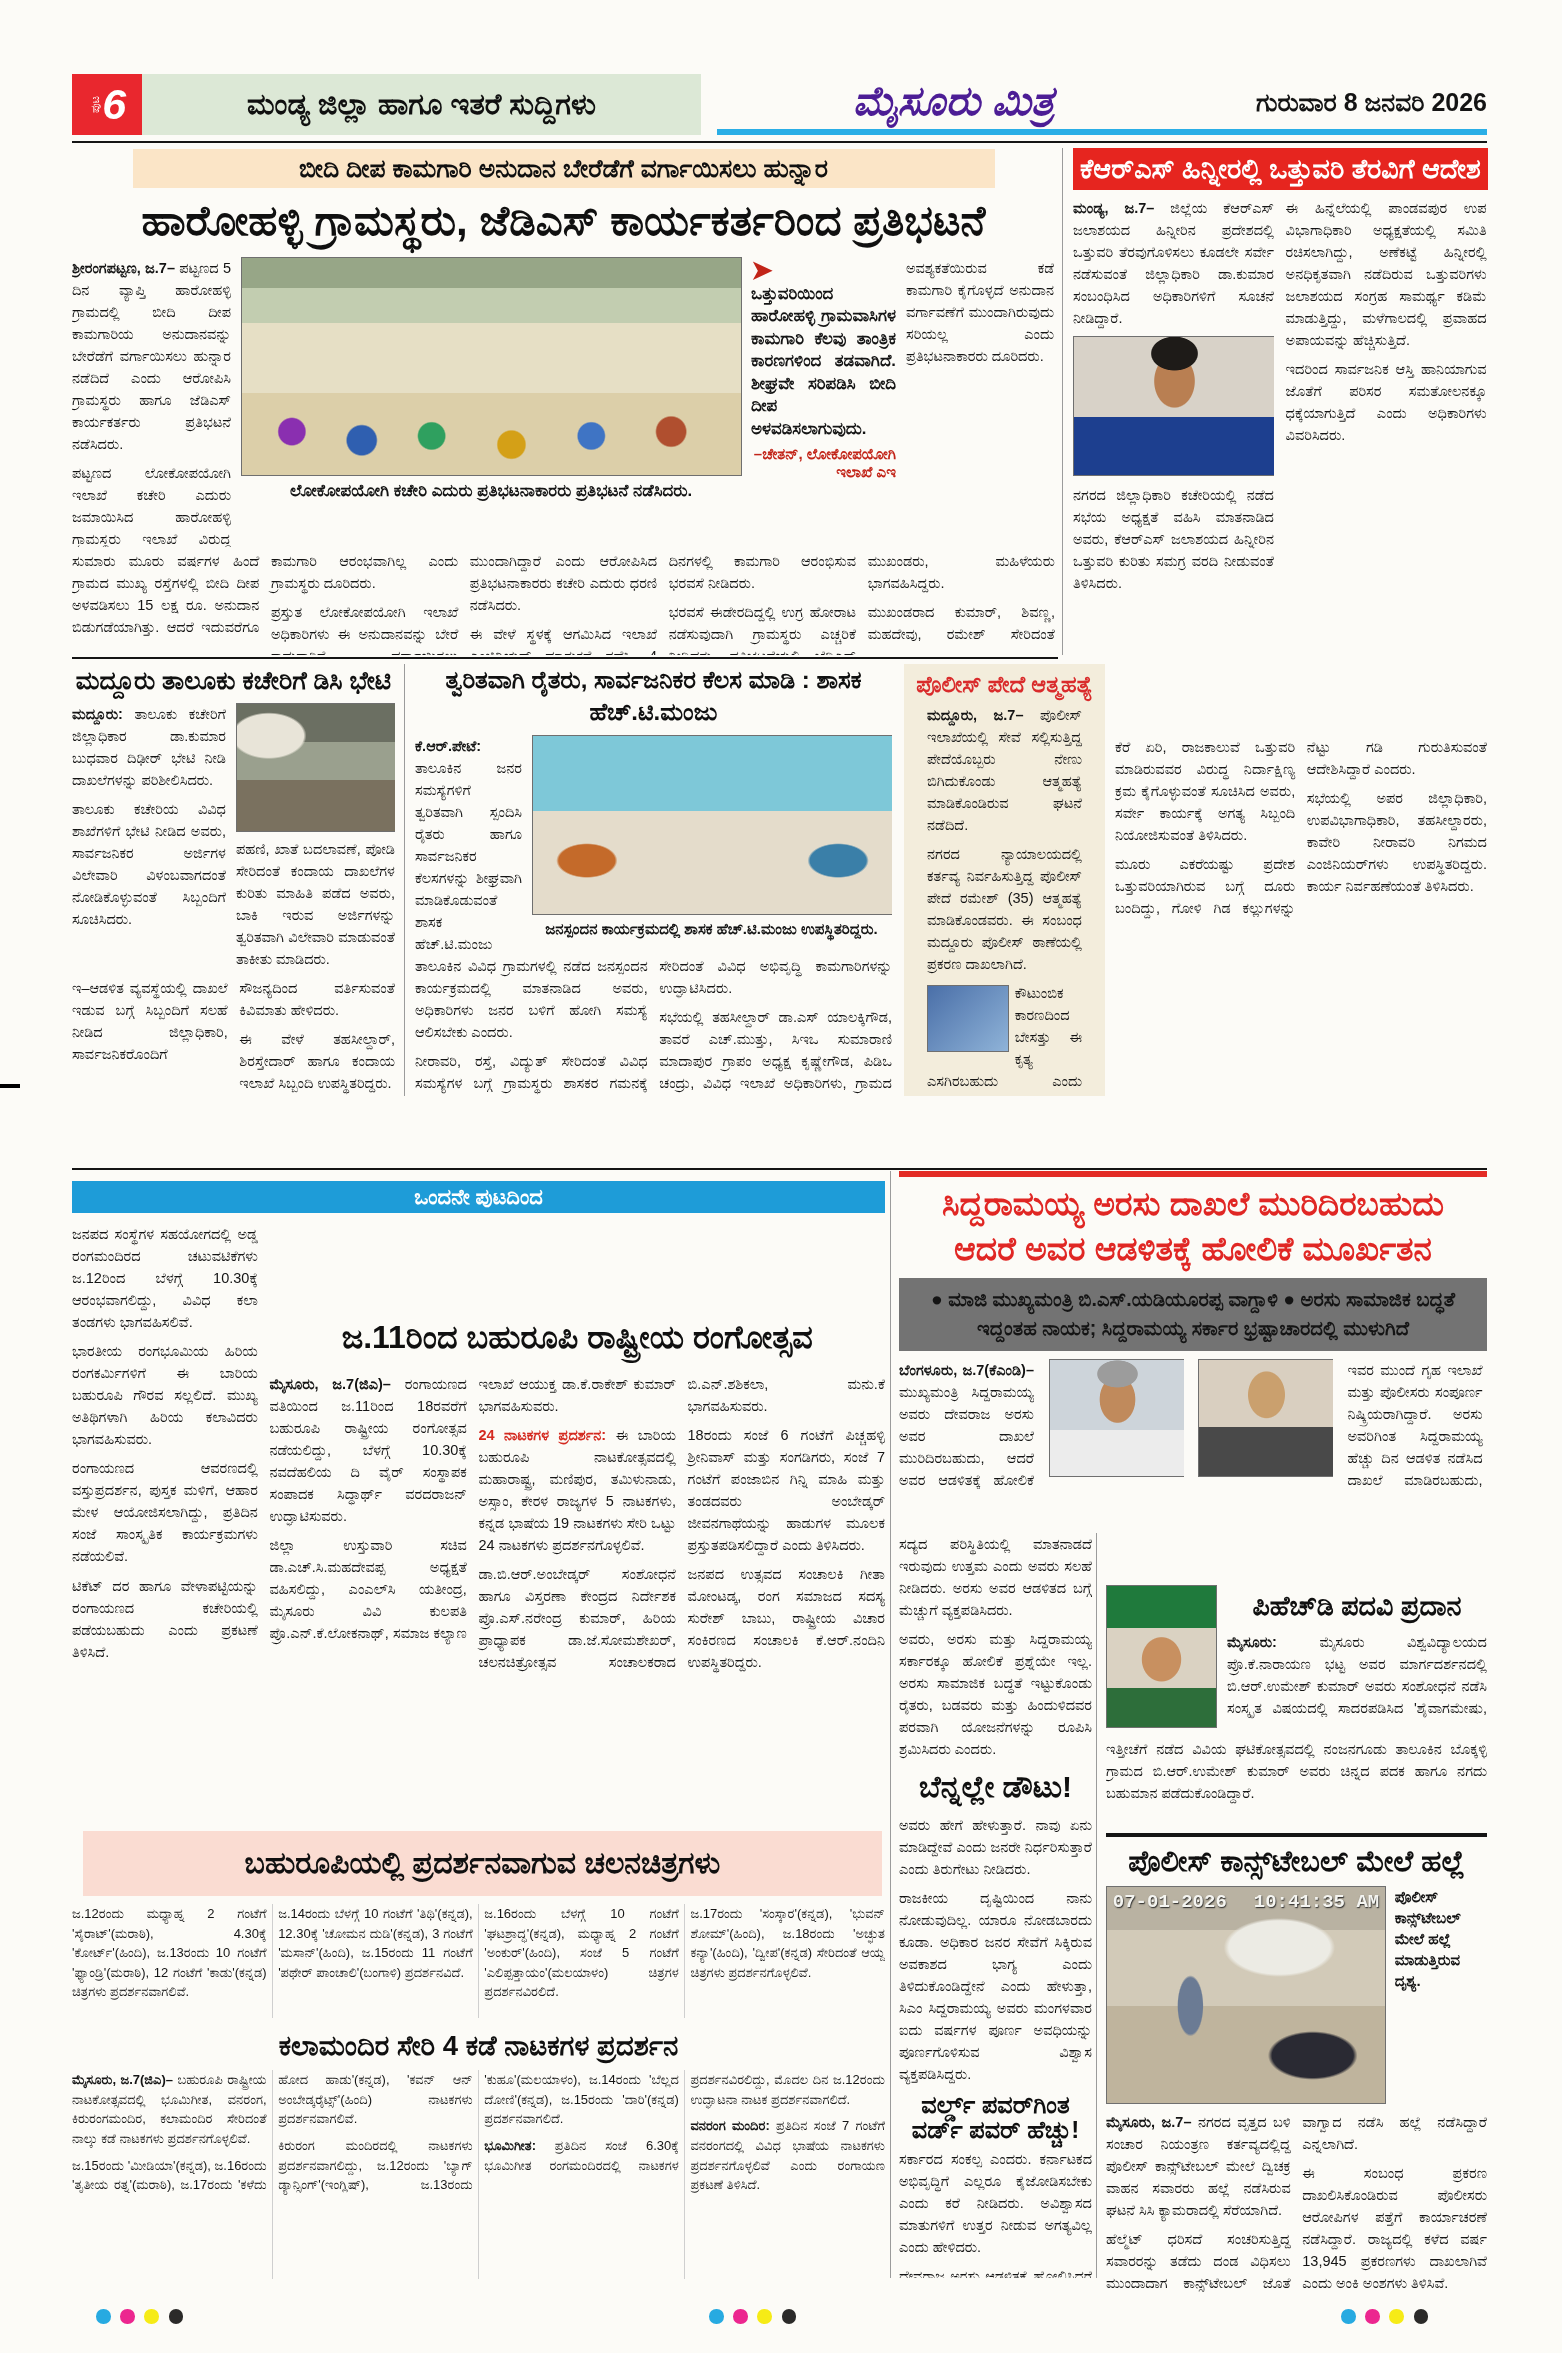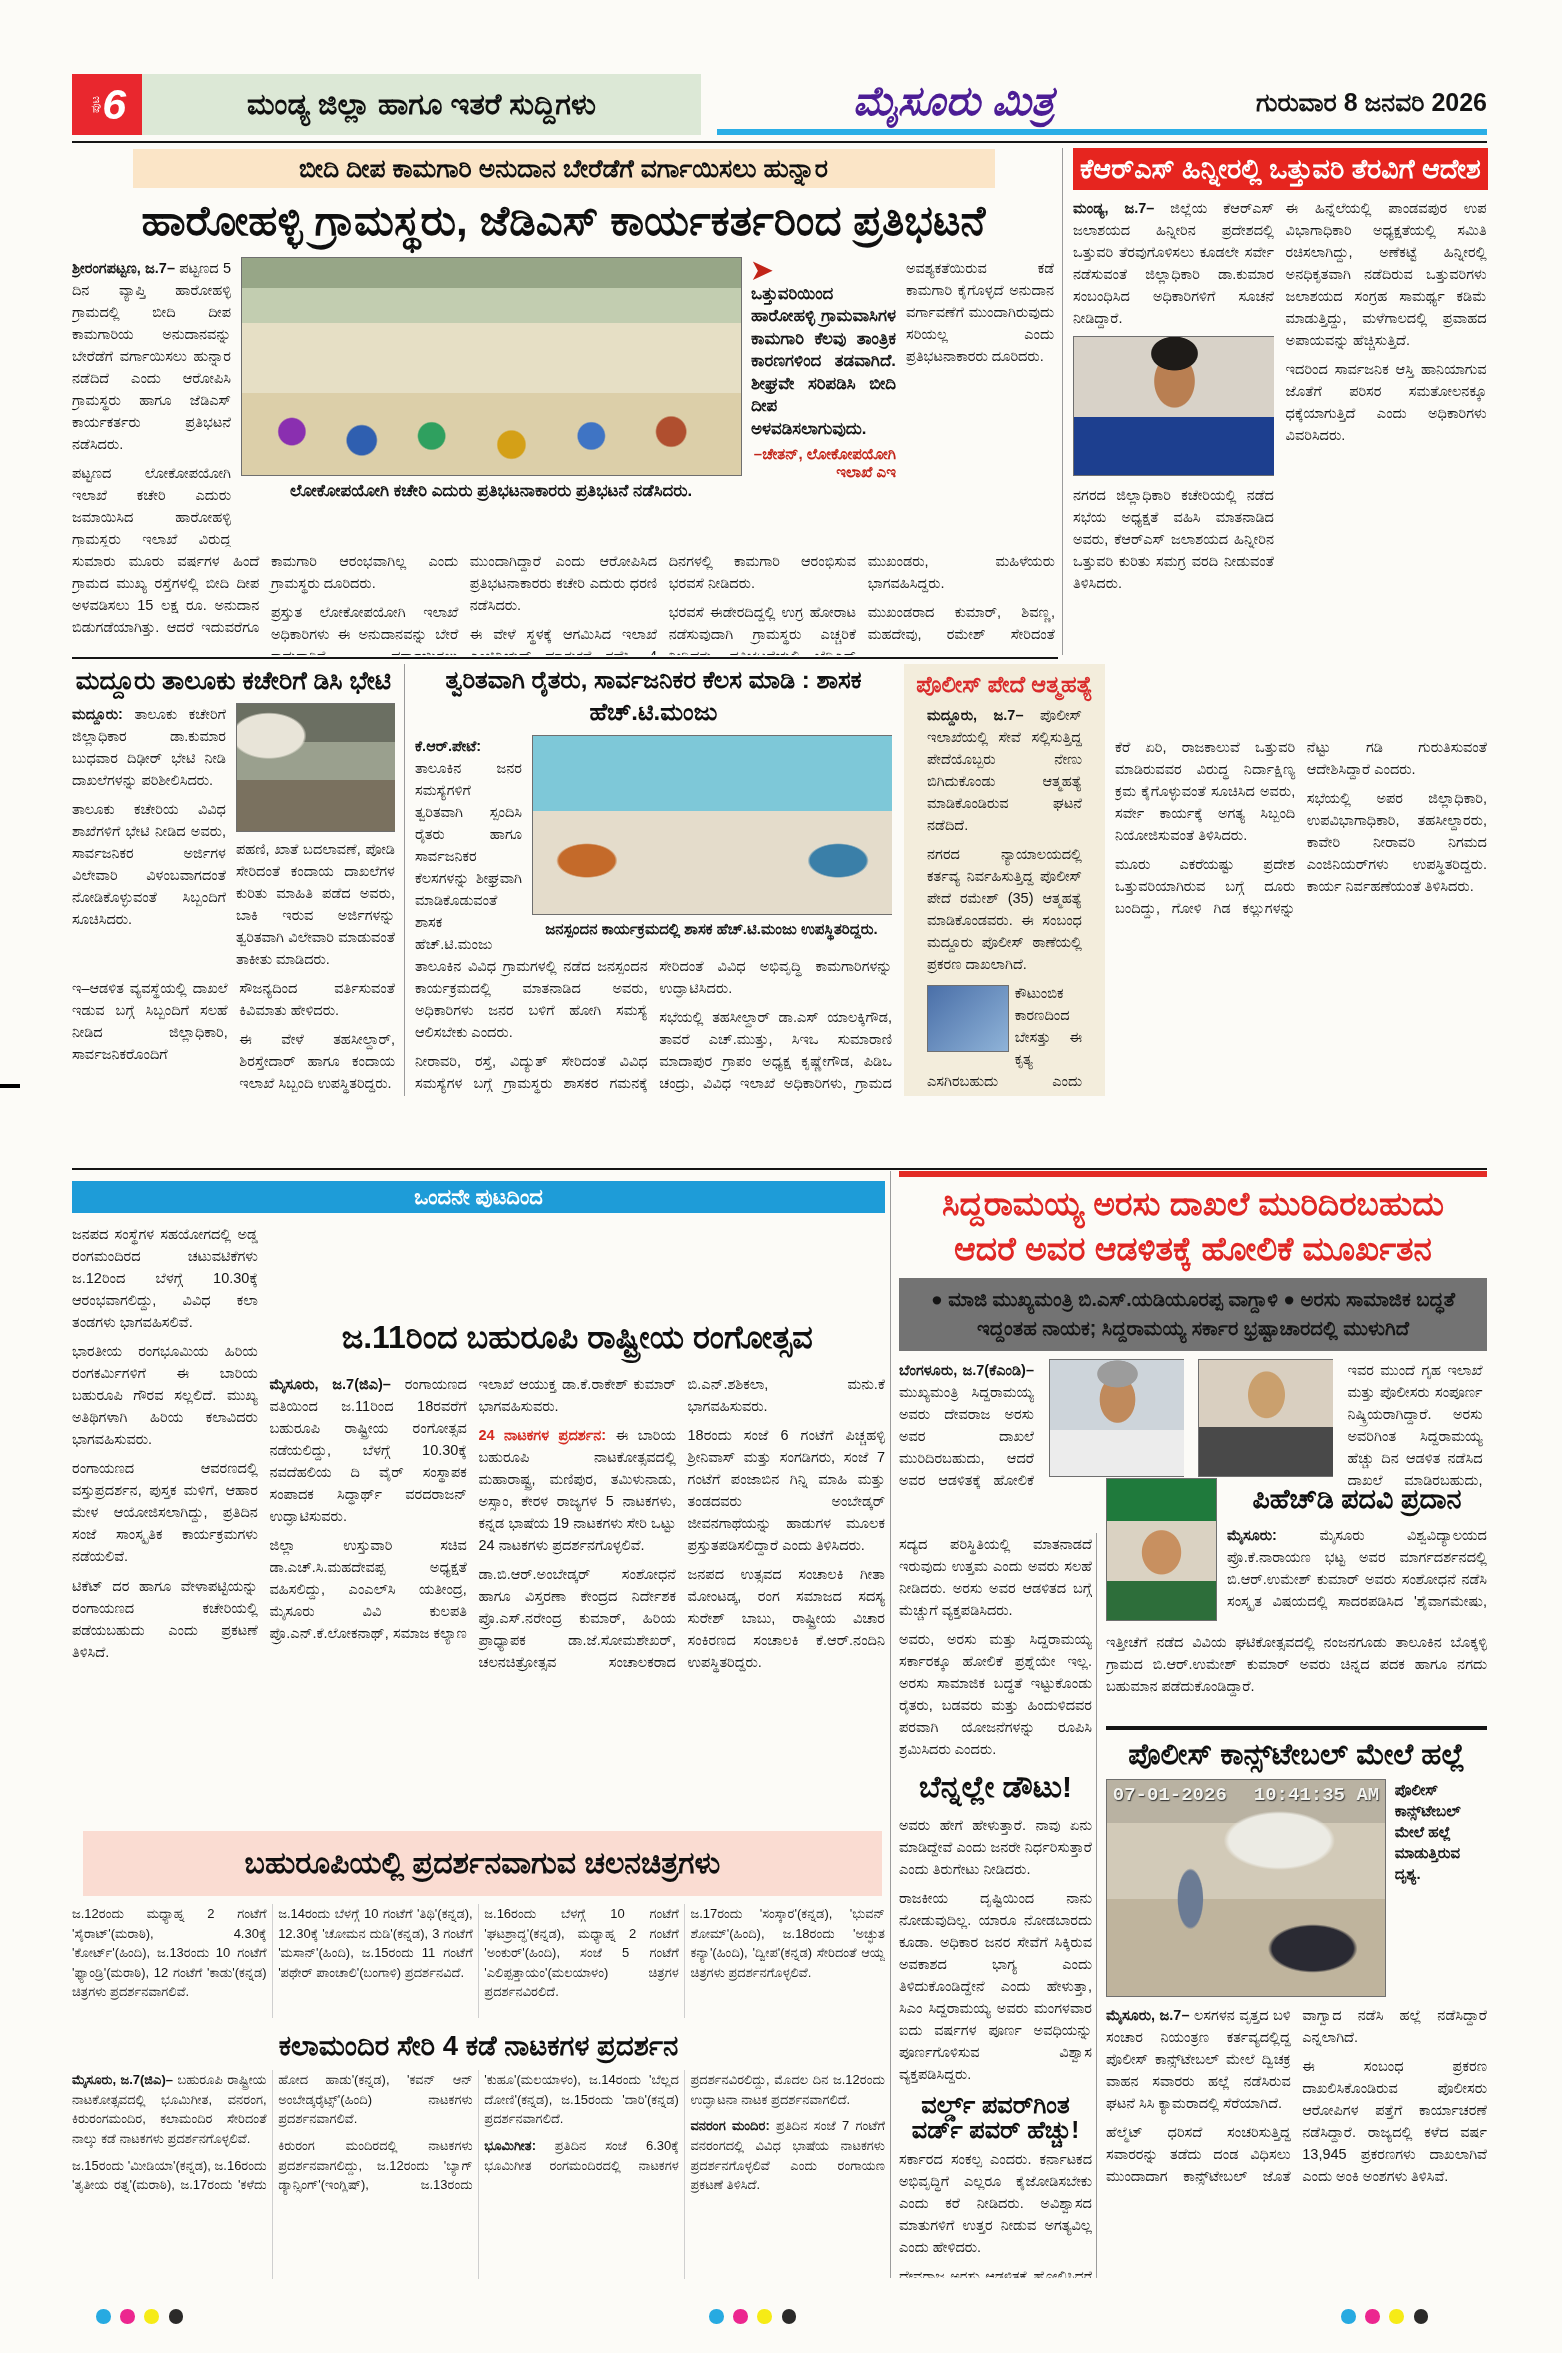--- a/index.html
+++ b/index.html
@@ -276,21 +276,21 @@
     <div class="hl" style="font-size:30px;line-height:39px;margin:7.2px 0;">ಬೆನ್ನಲ್ಲೇ ಡೌಟು!</div>
     <p>ಅವರು ಹೇಗೆ ಹೇಳುತ್ತಾರೆ. ನಾವು ಏನು ಮಾಡಿದ್ದೇವೆ ಎಂದು ಜನರೇ ನಿರ್ಧರಿಸುತ್ತಾರೆ ಎಂದು ತಿರುಗೇಟು ನೀಡಿದರು.</p>
     <p>ರಾಜಕೀಯ ದೃಷ್ಟಿಯಿಂದ ನಾನು ನೋಡುವುದಿಲ್ಲ. ಯಾರೂ ನೋಡಬಾರದು ಕೂಡಾ. ಅಧಿಕಾರ ಜನರ ಸೇವೆಗೆ ಸಿಕ್ಕಿರುವ ಅವಕಾಶದ ಭಾಗ್ಯ ಎಂದು ತಿಳಿದುಕೊಂಡಿದ್ದೇನೆ ಎಂದು ಹೇಳುತ್ತಾ, ಸಿಎಂ ಸಿದ್ದರಾಮಯ್ಯ ಅವರು ಮಂಗಳವಾರ ಐದು ವರ್ಷಗಳ ಪೂರ್ಣ ಅವಧಿಯನ್ನು ಪೂರ್ಣಗೊಳಿಸುವ ವಿಶ್ವಾಸ ವ್ಯಕ್ತಪಡಿಸಿದ್ದರು.</p>
     <div class="hl" style="font-size:24px;line-height:25px;margin:5.8px 0;">ವರ್ಲ್ಡ್ ಪವರ್‌ಗಿಂತ ವರ್ಡ್ ಪವರ್ ಹೆಚ್ಚು!</div>
     <p>ಸರ್ಕಾರದ ಸಂಕಲ್ಪ ಎಂದರು. ಕರ್ನಾಟಕದ ಅಭಿವೃದ್ಧಿಗೆ ಎಲ್ಲರೂ ಕೈಜೋಡಿಸಬೇಕು ಎಂದು ಕರೆ ನೀಡಿದರು. ಅವಿಶ್ವಾಸದ ಮಾತುಗಳಿಗೆ ಉತ್ತರ ನೀಡುವ ಅಗತ್ಯವಿಲ್ಲ ಎಂದು ಹೇಳಿದರು.</p>
     <p>ದೇವರಾಜ ಅರಸು ಆಡಳಿತಕ್ಕೆ ಹೋಲಿಸಿದರೆ ಈ ಸರ್ಕಾರದ ಸಾಧನೆ ಏನೂ ಇಲ್ಲ ಎಂದು ಯಡಿಯೂರಪ್ಪ ಹೇಳಿದರು.</p>
   </div>
 
   <div class="abs vrule" style="left:1096px;top:1533px;height:745px;"></div>
 
-  <div class="abs blk" style="left:1106px;top:1478px;width:381px;height:745px;">
+  <div class="abs blk" style="left:1106px;top:1585px;width:381px;height:745px;">
     <div style="display:flex;">
       <div class="ph ph-grad" style="width:109px;height:141px;flex:none;"></div>
       <div style="margin-left:10px;width:261px;">
         <div class="hl" style="font-size:27px;line-height:35px;margin:4.3px 0 7.2px;">ಪಿಹೆಚ್‌ಡಿ ಪದವಿ ಪ್ರದಾನ</div>
         <p class="blk" style="height:94px;"><b class="lead">ಮೈಸೂರು:</b>
            <span>ಮೈಸೂರು ವಿಶ್ವವಿದ್ಯಾಲಯದ ಪ್ರೊ.ಕೆ.ನಾರಾಯಣ ಭಟ್ಟ ಅವರ ಮಾರ್ಗದರ್ಶನದಲ್ಲಿ ಬಿ.ಆರ್.ಉಮೇಶ್ ಕುಮಾರ್ ಅವರು ಸಂಶೋಧನೆ ನಡೆಸಿ ಸಂಸ್ಕೃತ ವಿಷಯದಲ್ಲಿ ಸಾದರಪಡಿಸಿದ 'ಶೈವಾಗಮೇಷು, ವೀರಶೈವ ವೇದಾಂತ ಸಮೀಕ್ಷ ಏಕಂ ಅಧ್ಯಯನಮ್' ವಿಷಯ ಕುರಿತು ಮಂಡಿಸಿದ ಮಹಾಪ್ರಬಂಧವನ್ನು ಮೈಸೂರು ವಿಶ್ವವಿದ್ಯಾಲಯ ಅಂಗೀಕರಿಸಿದೆ.</span></p>
       </div>
     </div>
     <p class="blk" style="height:87px;margin-top:5.8px;">ಇತ್ತೀಚೆಗೆ ನಡೆದ ವಿವಿಯ ಘಟಿಕೋತ್ಸವದಲ್ಲಿ ನಂಜನಗೂಡು ತಾಲೂಕಿನ ಬೊಕ್ಕಳ್ಳಿ ಗ್ರಾಮದ ಬಿ.ಆರ್.ಉಮೇಶ್ ಕುಮಾರ್ ಅವರು ಚಿನ್ನದ ಪದಕ ಹಾಗೂ ನಗದು ಬಹುಮಾನ ಪಡೆದುಕೊಂಡಿದ್ದಾರೆ.</p>
     <div class="rule" style="height:4.3px;margin:2.9px 0 5.8px;"></div>
@@ -299,21 +299,21 @@
       <div class="ph ph-cctv" style="width:278px;height:216px;flex:none;">
         <span class="osd" style="left:5.8px;top:4.3px;">07-01-2026</span>
         <span class="osd" style="right:5.8px;top:4.3px;">10:41:35 AM</span>
       </div>
       <div style="margin-left:8.7px;width:86px;">
         <div class="caption" style="font-size:15px;line-height:21px;text-align:left;">ಪೊಲೀಸ್ ಕಾನ್ಸ್‌ಟೇಬಲ್ ಮೇಲೆ ಹಲ್ಲೆ ಮಾಡುತ್ತಿರುವ ದೃಶ್ಯ.</div>
       </div>
     </div>
     <div class="cols2 blk" style="margin-top:7.2px;height:188px;">
       <p><b class="lead">ಮೈಸೂರು, ಜ.7–</b>
-         <span>ಲಸಗಳನ ವೃತ್ತದ ಬಳಿ ಸಂಚಾರ ನಿಯಂತ್ರಣ ಕರ್ತವ್ಯದಲ್ಲಿದ್ದ ಪೊಲೀಸ್ ಕಾನ್ಸ್‌ಟೇಬಲ್ ಮೇಲೆ ದ್ವಿಚಕ್ರ ವಾಹನ ಸವಾರರು ಹಲ್ಲೆ ನಡೆಸಿರುವ ಘಟನೆ ಸಿಸಿ ಕ್ಯಾಮರಾದಲ್ಲಿ ಸೆರೆಯಾಗಿದೆ.</span></p>
+         <span>ನಗರದ ವೃತ್ತದ ಬಳಿ ಸಂಚಾರ ನಿಯಂತ್ರಣ ಕರ್ತವ್ಯದಲ್ಲಿದ್ದ ಪೊಲೀಸ್ ಕಾನ್ಸ್‌ಟೇಬಲ್ ಮೇಲೆ ದ್ವಿಚಕ್ರ ವಾಹನ ಸವಾರರು ಹಲ್ಲೆ ನಡೆಸಿರುವ ಘಟನೆ ಸಿಸಿ ಕ್ಯಾಮರಾದಲ್ಲಿ ಸೆರೆಯಾಗಿದೆ.</span></p>
       <p>ಹೆಲ್ಮೆಟ್ ಧರಿಸದೆ ಸಂಚರಿಸುತ್ತಿದ್ದ ಸವಾರರನ್ನು ತಡೆದು ದಂಡ ವಿಧಿಸಲು ಮುಂದಾದಾಗ ಕಾನ್ಸ್‌ಟೇಬಲ್ ಜೊತೆ ವಾಗ್ವಾದ ನಡೆಸಿ ಹಲ್ಲೆ ನಡೆಸಿದ್ದಾರೆ ಎನ್ನಲಾಗಿದೆ.</p>
       <p>ಈ ಸಂಬಂಧ ಪ್ರಕರಣ ದಾಖಲಿಸಿಕೊಂಡಿರುವ ಪೊಲೀಸರು ಆರೋಪಿಗಳ ಪತ್ತೆಗೆ ಕಾರ್ಯಾಚರಣೆ ನಡೆಸಿದ್ದಾರೆ. ರಾಜ್ಯದಲ್ಲಿ ಕಳೆದ ವರ್ಷ 13,945 ಪ್ರಕರಣಗಳು ದಾಖಲಾಗಿವೆ ಎಂದು ಅಂಕಿ ಅಂಶಗಳು ತಿಳಿಸಿವೆ.</p>
 
     </div>
   </div>
 
   <div class="abs" style="left:0px;top:1084px;width:20px;height:3.6px;background:#000;"></div>
 
   <div class="abs" style="left:96px;top:2309px;">
     <span class="dot" style="background:#27aae1;"></span>

